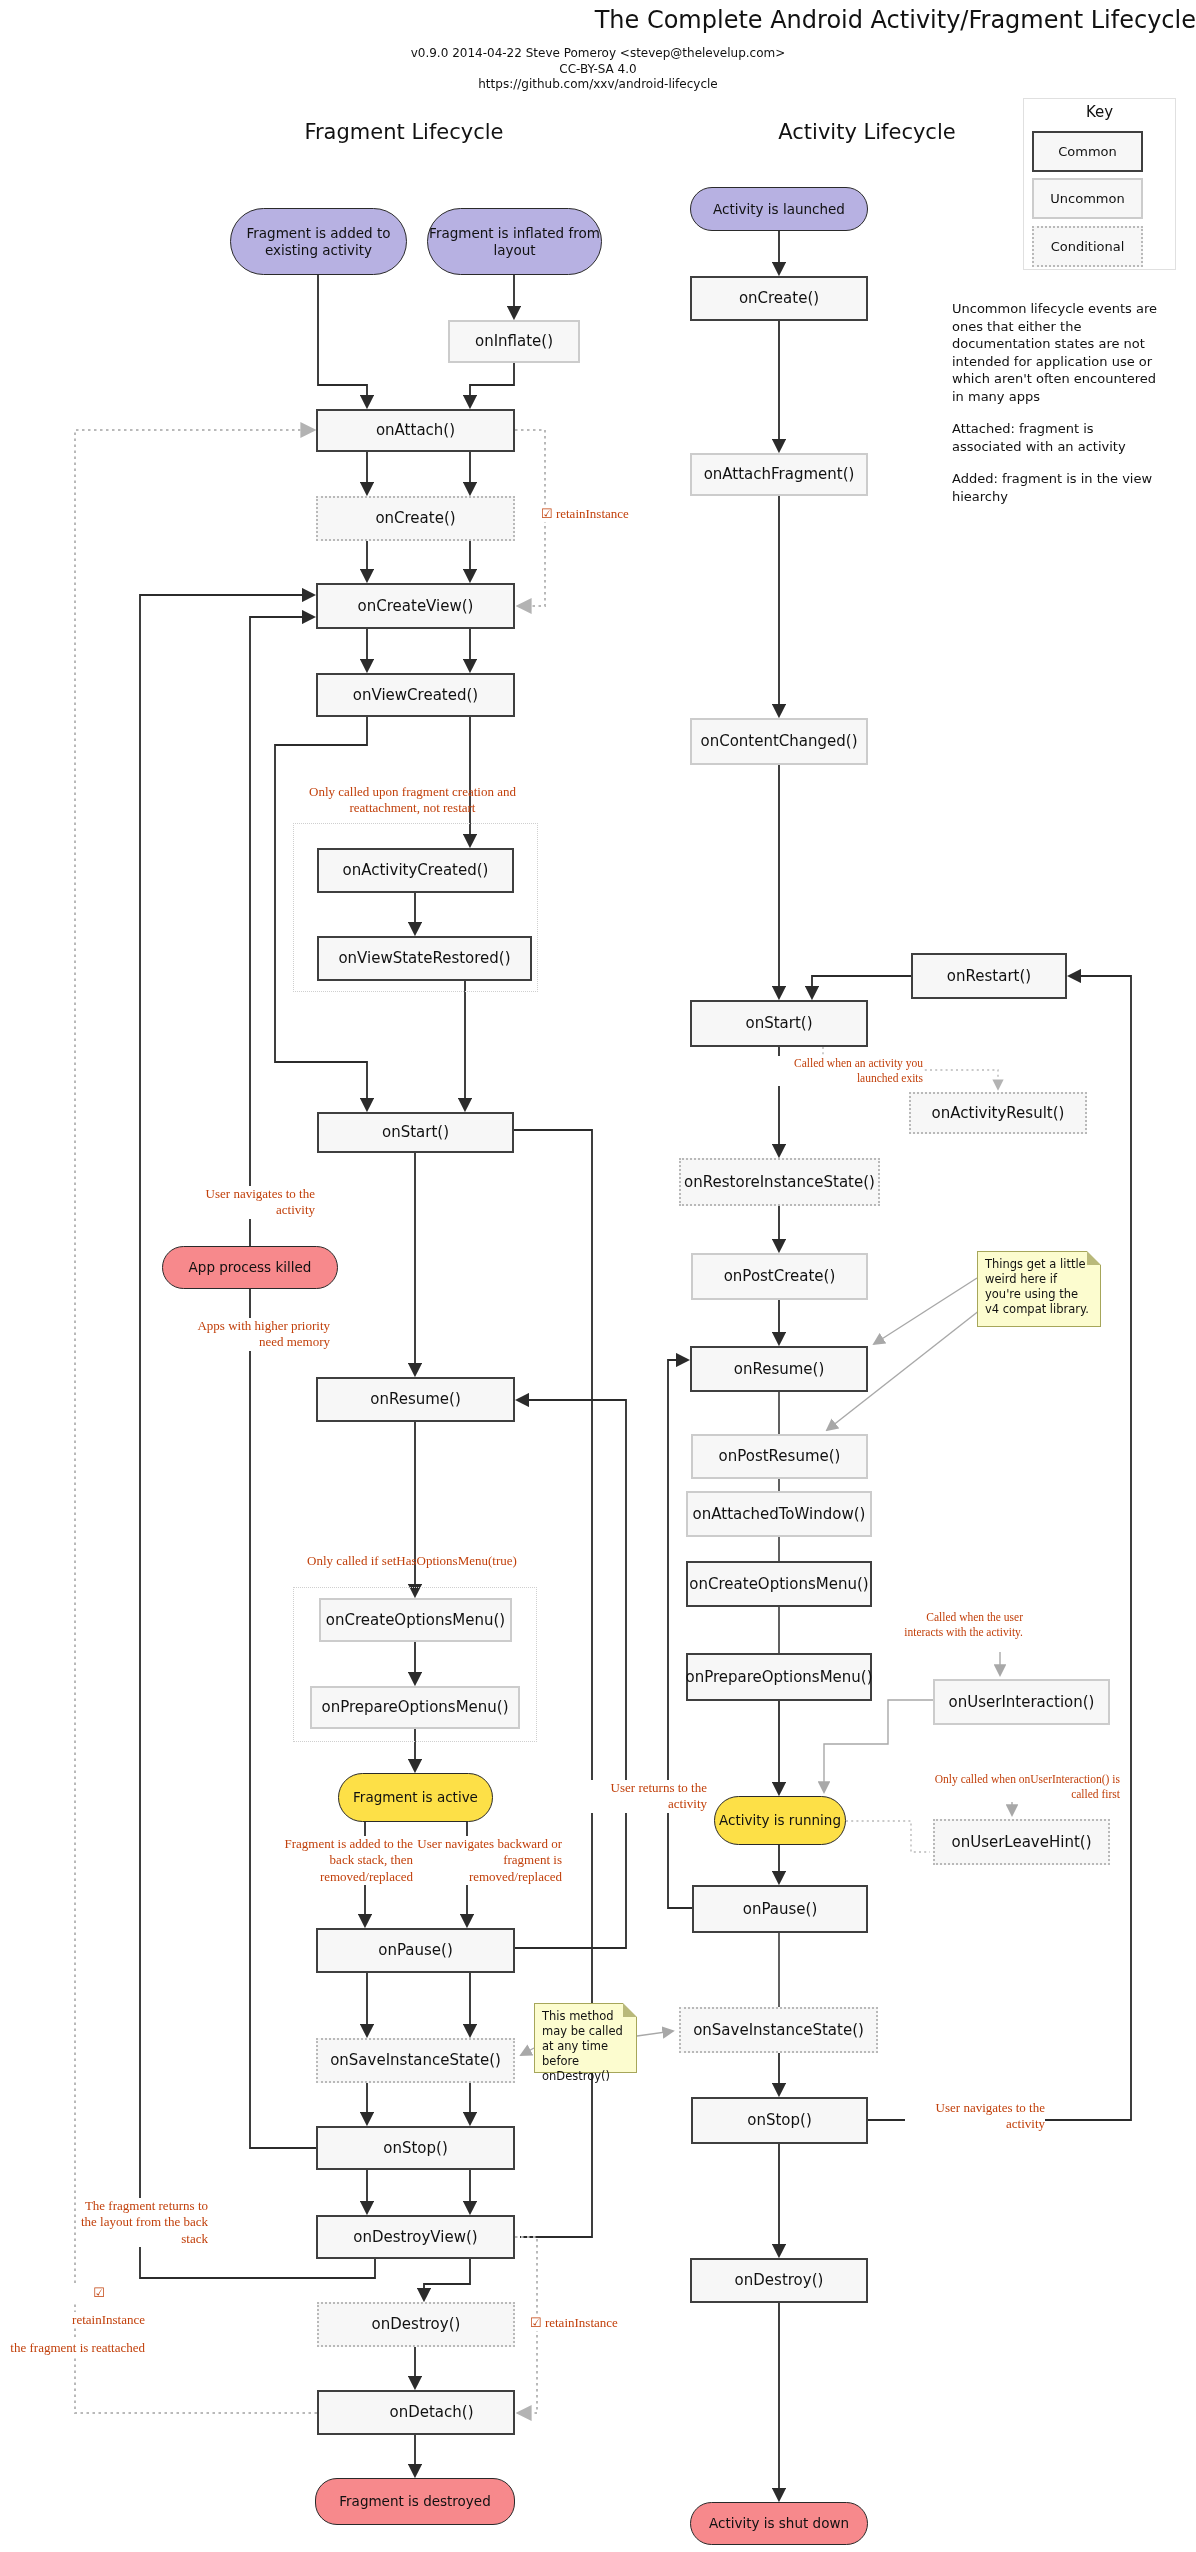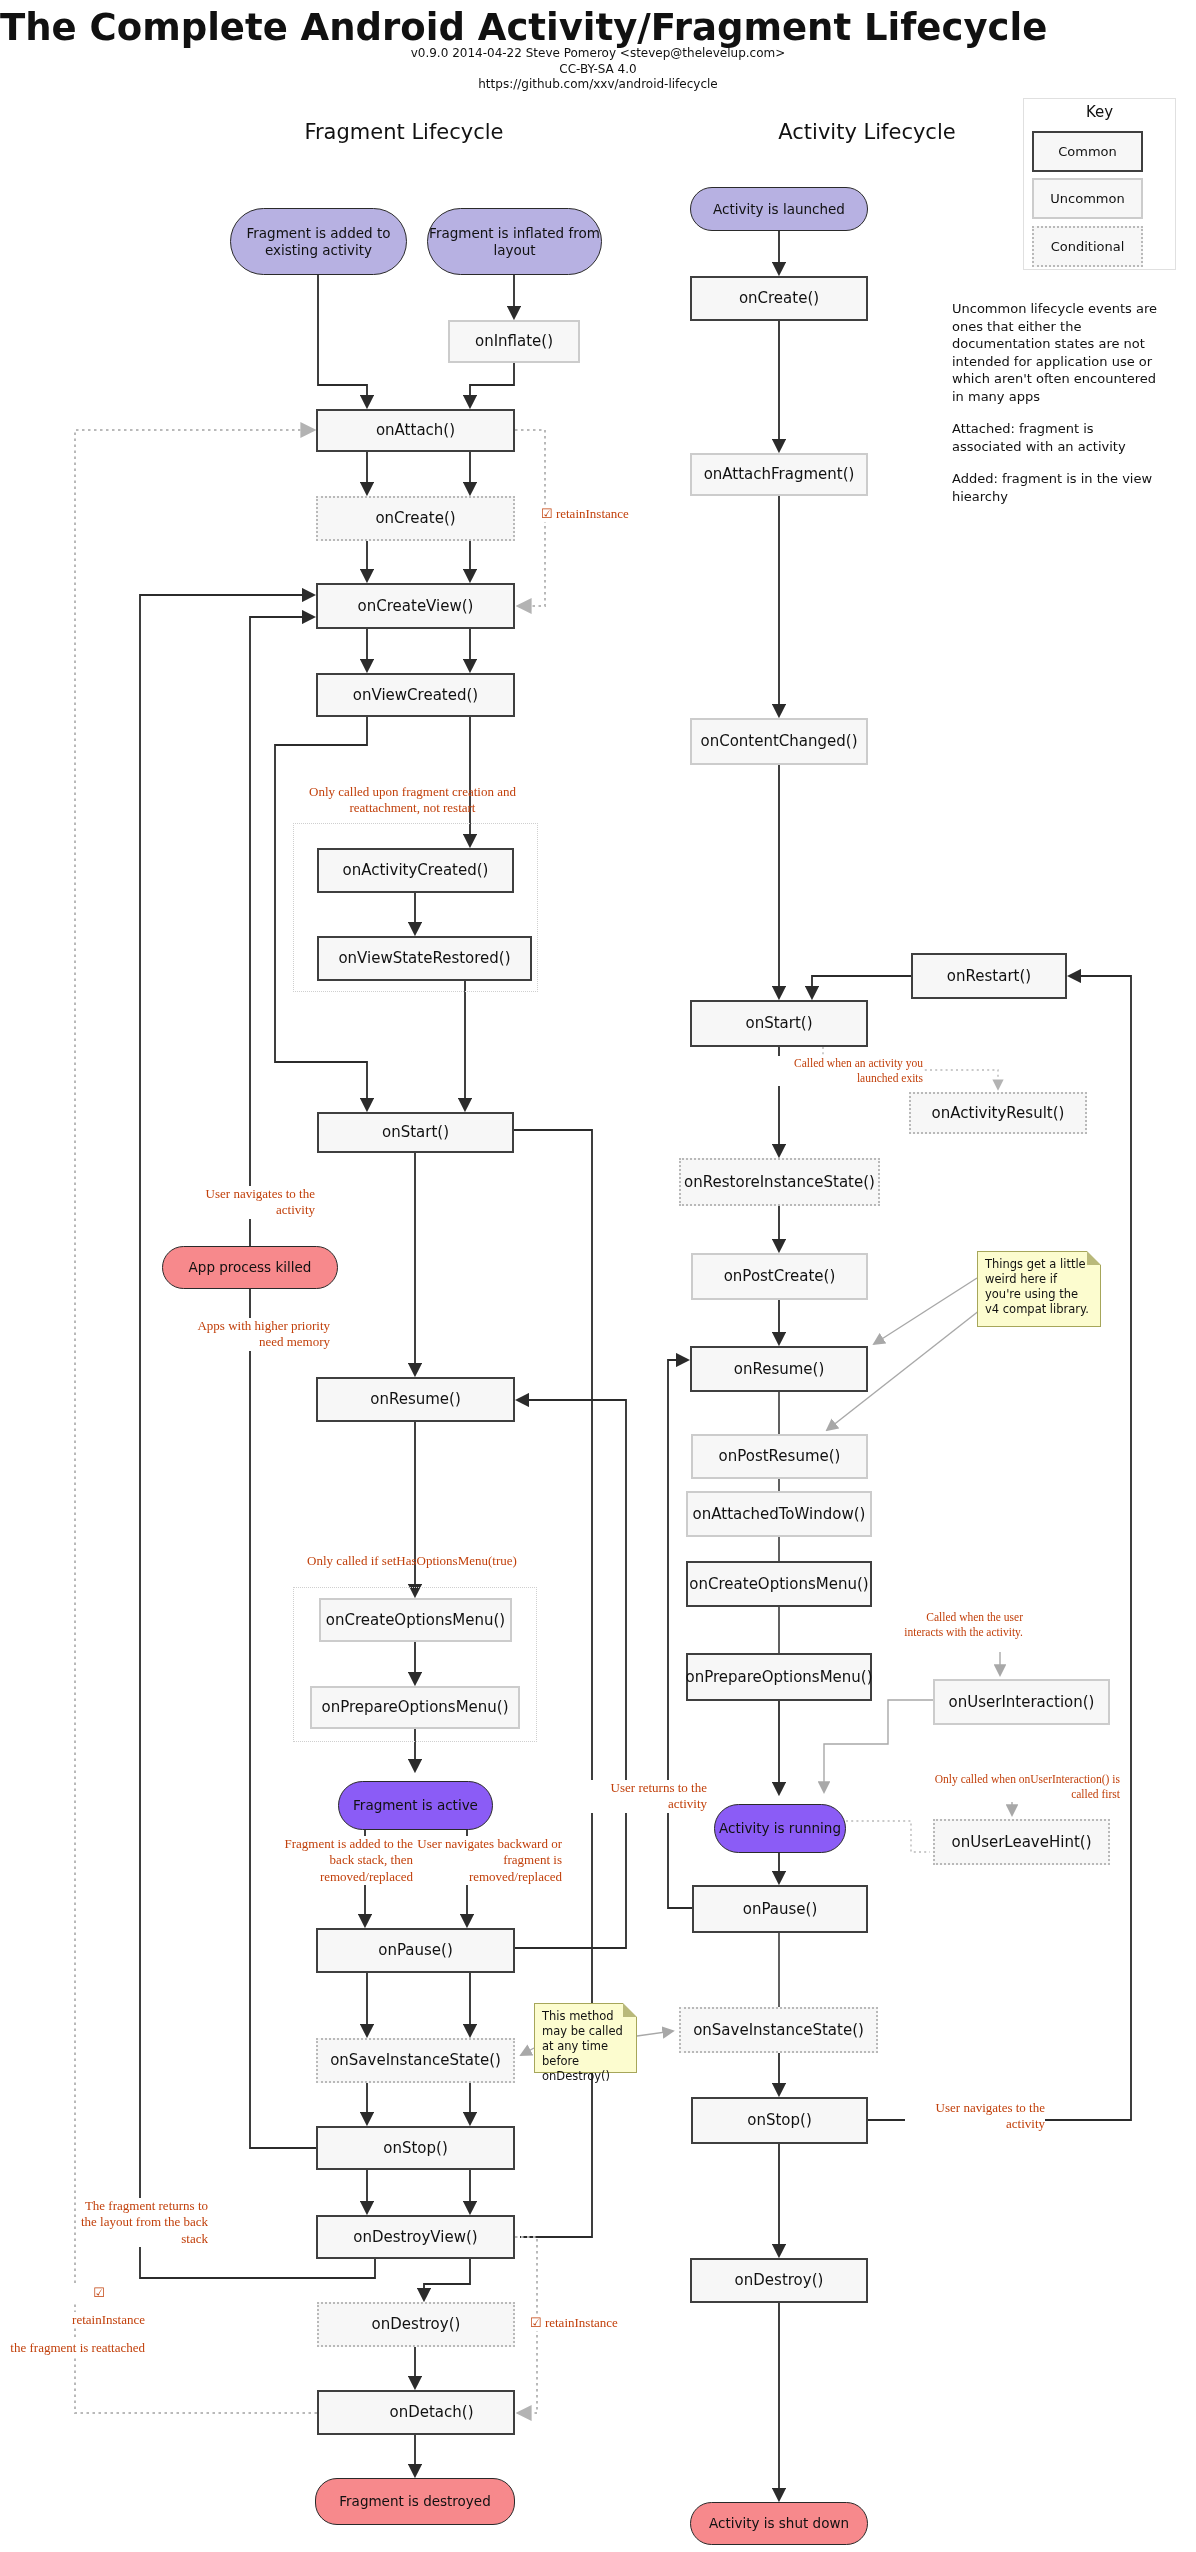--- a/index.html
+++ b/index.html
@@ -5,29 +5,29 @@
   html,body{margin:0;padding:0;background:#fff;font-family:"DejaVu Sans",sans-serif;color:#111;}
   #canvas{position:relative;width:1196px;height:2552px;background:#fff;overflow:hidden;}
   #wires{position:absolute;left:0;top:0;z-index:1;}
   .node{position:absolute;z-index:2;display:flex;align-items:center;justify-content:center;
         text-align:center;box-sizing:border-box;font-size:15px;line-height:1.25;background:#f7f7f7;}
   .common{border:2px solid #3f3f3f;}
   .uncommon{border:2px solid #cccccc;}
   .conditional{border:2px dotted #b9b9b9;}
   .pill{border:1.6px solid #2a2a2a;font-size:13.5px;z-index:2;}
   .purple{background:#b7b1e2;border-radius:34px;}
-  .green{background:#8b5cf6;border-radius:25px;margin-top:8px;}
+  .green{background:#fde047;border-radius:25px;}
   .red{background:#f7898c;border-radius:22px;}
   .group{position:absolute;z-index:1;border:1.5px dotted #cfcfcf;background:transparent;box-sizing:border-box;}
   .lbl{position:absolute;z-index:3;text-align:center;font-size:13px;line-height:1.25;color:#c2410c;font-family:Liberation Serif, serif;}
   .lbl.bg{background:#fff;text-align:right;}
   .lbl.sm{font-size:11.5px;line-height:1.3;}
   .lbl.left{text-align:left;}
   .hdr{position:absolute;z-index:2;text-align:center;font-size:21px;color:#111;}
-  .title{position:absolute;z-index:2;width:100%;text-align:left;font-size:37px;font-weight:bold;}
+  .title{position:absolute;z-index:2;width:100%;text-align:right;font-size:24px;font-weight:normal;}
   .sub{position:absolute;z-index:2;width:100%;text-align:center;font-size:12px;}
   .keypanel{position:absolute;z-index:2;border:1px solid #e0e0e0;background:#fff;box-sizing:border-box;}
   .keytitle{position:absolute;width:100%;text-align:center;top:4px;font-size:15px;}
   .keyitem{position:absolute;left:8px;width:111px;height:41px;display:flex;align-items:center;
            justify-content:center;font-size:13px;background:#f7f7f7;box-sizing:border-box;}
   .note{position:absolute;z-index:3;background:#fcfccf;border:1px solid #a6a65a;box-sizing:border-box;
         font-size:11.5px;line-height:1.3;padding:5px 6px 4px 7px;text-align:left;}
   .fold{position:absolute;top:-1px;right:-1px;width:0;height:0;border-style:solid;
         border-width:0 14px 14px 0;border-color:#ffffff #ffffff #b9b97a #b9b97a;}
   .para{position:absolute;z-index:2;font-size:13px;line-height:1.35;text-align:left;}

